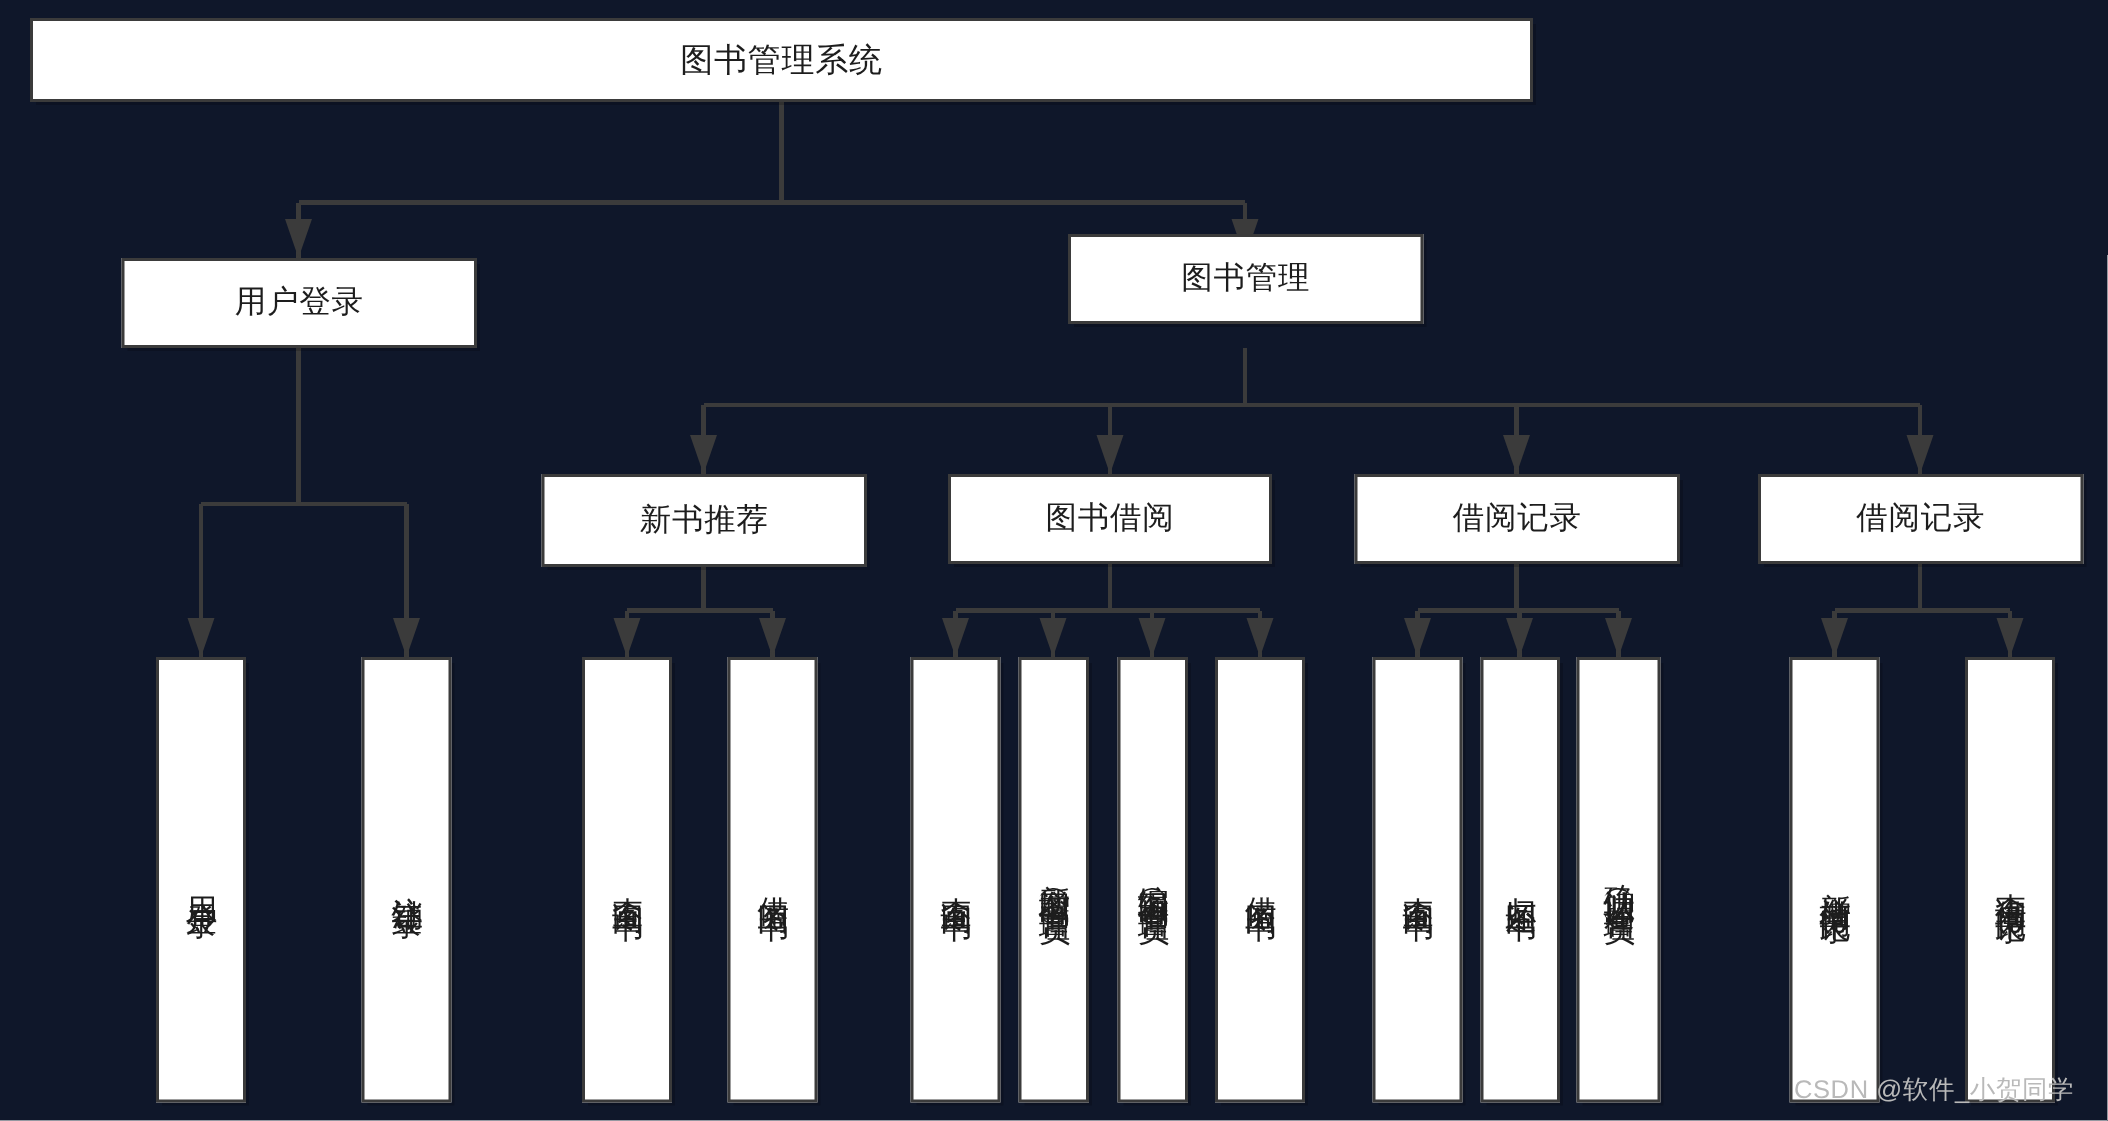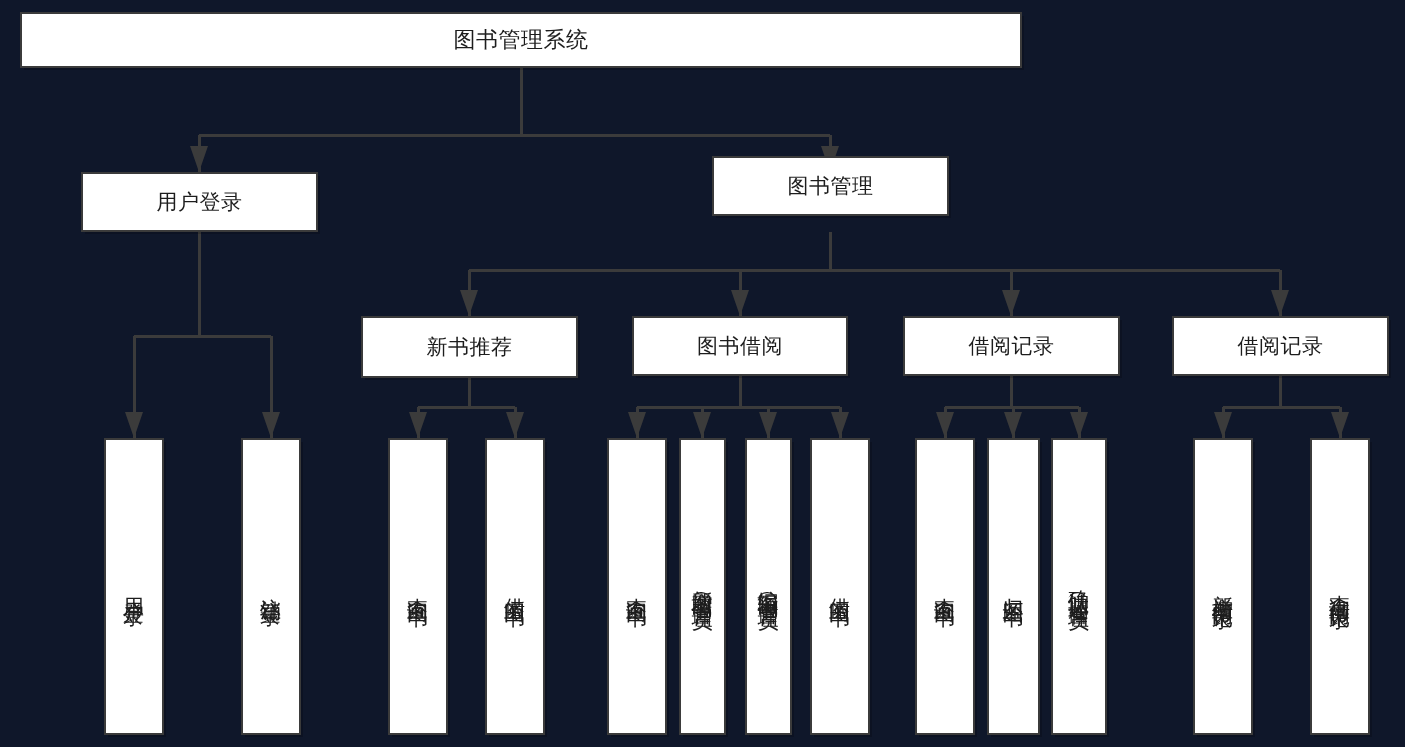--- a/index.html
+++ b/index.html
@@ -188,14 +188,15 @@
         <span class="node-label" style="color: rgb(29, 29, 29);">确认归还（管理员）</span>
       </div>
       <div class="node-box vertical" style="left: 1193px; top: 438px; width: 60px; height: 297px; border-color: rgb(59, 59, 59);">
         <span class="node-label" style="color: rgb(29, 29, 29);">新增借阅记录</span>
       </div>
       <div class="node-box vertical" style="left: 1310px; top: 438px; width: 60px; height: 297px; border-color: rgb(59, 59, 59);">
         <span class="node-label" style="color: rgb(29, 29, 29);">查询借阅记录</span>
       </div>
     </div>
 
+  <div class="watermark" style="left: 1196px; top: 715px; color: rgb(185, 185, 185);">CSDN @软件_小贺同学</div>
 
 </div>
 
 </body></html>

